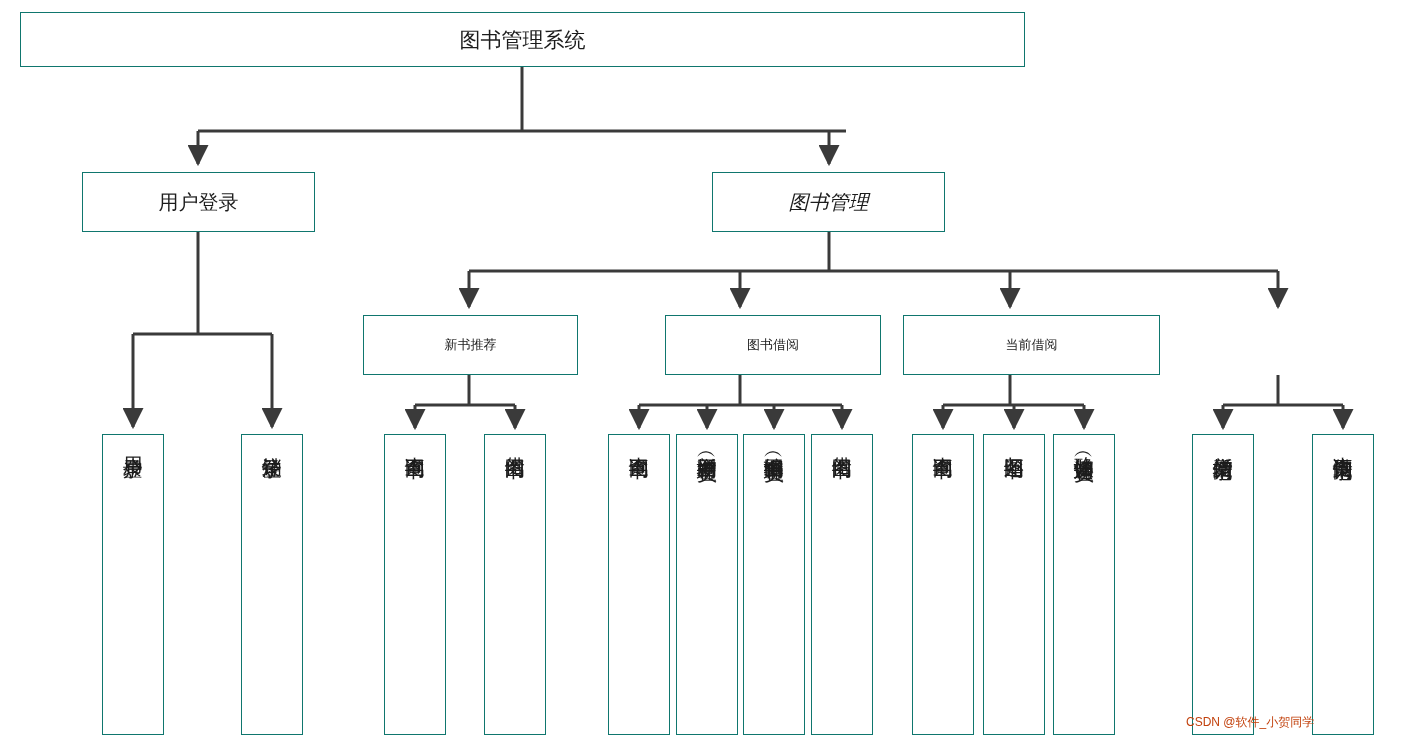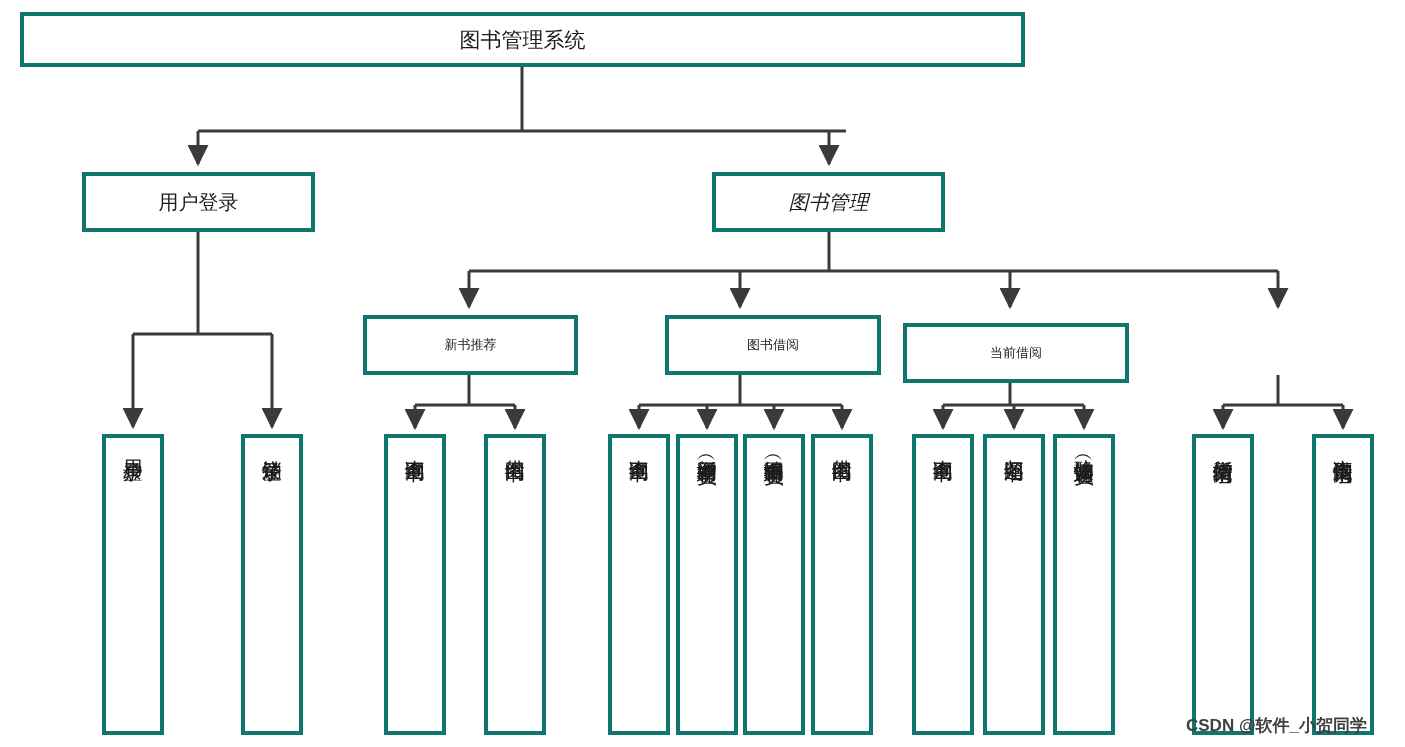--- a/index.html
+++ b/index.html
@@ -18,21 +18,21 @@
   #wires {
     position: absolute;
     left: 0;
     top: 0;
     width: 1405px;
     height: 747px;
   }
   .node {
     position: absolute;
     box-sizing: border-box;
-    border: 4px solid #0f766e;
+    border: 1px solid #0f766e;
     background: #ffffff;
     color: #1c1c1c;
     display: flex;
     align-items: center;
     justify-content: center;
     text-align: center;
     z-index: 2;
   }
   .node.root {
     font-size: 21px;
@@ -52,26 +52,25 @@
   .vtext {
     writing-mode: vertical-rl;
     text-orientation: upright;
     letter-spacing: 1px;
     white-space: nowrap;
   }
   .watermark {
     position: absolute;
     left: 1186px;
     top: 714px;
-    font-size: 17px;
-    color: #404040;
+    font-size: 12px;
+    color: #c2410c;
     z-index: 3;
     white-space: nowrap;
     font-family: "Liberation Sans", "DejaVu Sans", sans-serif;
-    font-weight: bold;
   }
 </style>
 </head>
 <body>
 
 <div id="canvas">
 
   <svg id="wires" viewBox="0 0 1405 747">
     <defs>
       <marker id="arrow" viewBox="0 0 10 10" refX="9" refY="5" markerWidth="7" markerHeight="7" orient="auto-start-reverse">
@@ -132,21 +131,21 @@
   <div class="node level1" style="left:712px; top:172px; width:233px; height:60px;font-style:italic;">
     <span>图书管理</span>
   </div>
 
   <div class="node level2" style="left:363px; top:315px; width:215px; height:60px;">
     <span>新书推荐</span>
   </div>
   <div class="node level2" style="left:665px; top:315px; width:216px; height:60px;font-family:Liberation Mono, monospace;">
     <span>图书借阅</span>
   </div>
-  <div class="node level2" style="left:903px; top:323px; width:226px; height:60px;">
+  <div class="node level2" style="left:903px; top:315px; width:257px; height:60px;">
     <span>当前借阅</span>
   </div>
 
   <div class="node leaf" style="left:102px; top:434px; width:62px; height:301px;">
     <span class="vtext">用户登录</span>
   </div>
   <div class="node leaf" style="left:241px; top:434px; width:62px; height:301px;">
     <span class="vtext">注销登录</span>
   </div>
 

